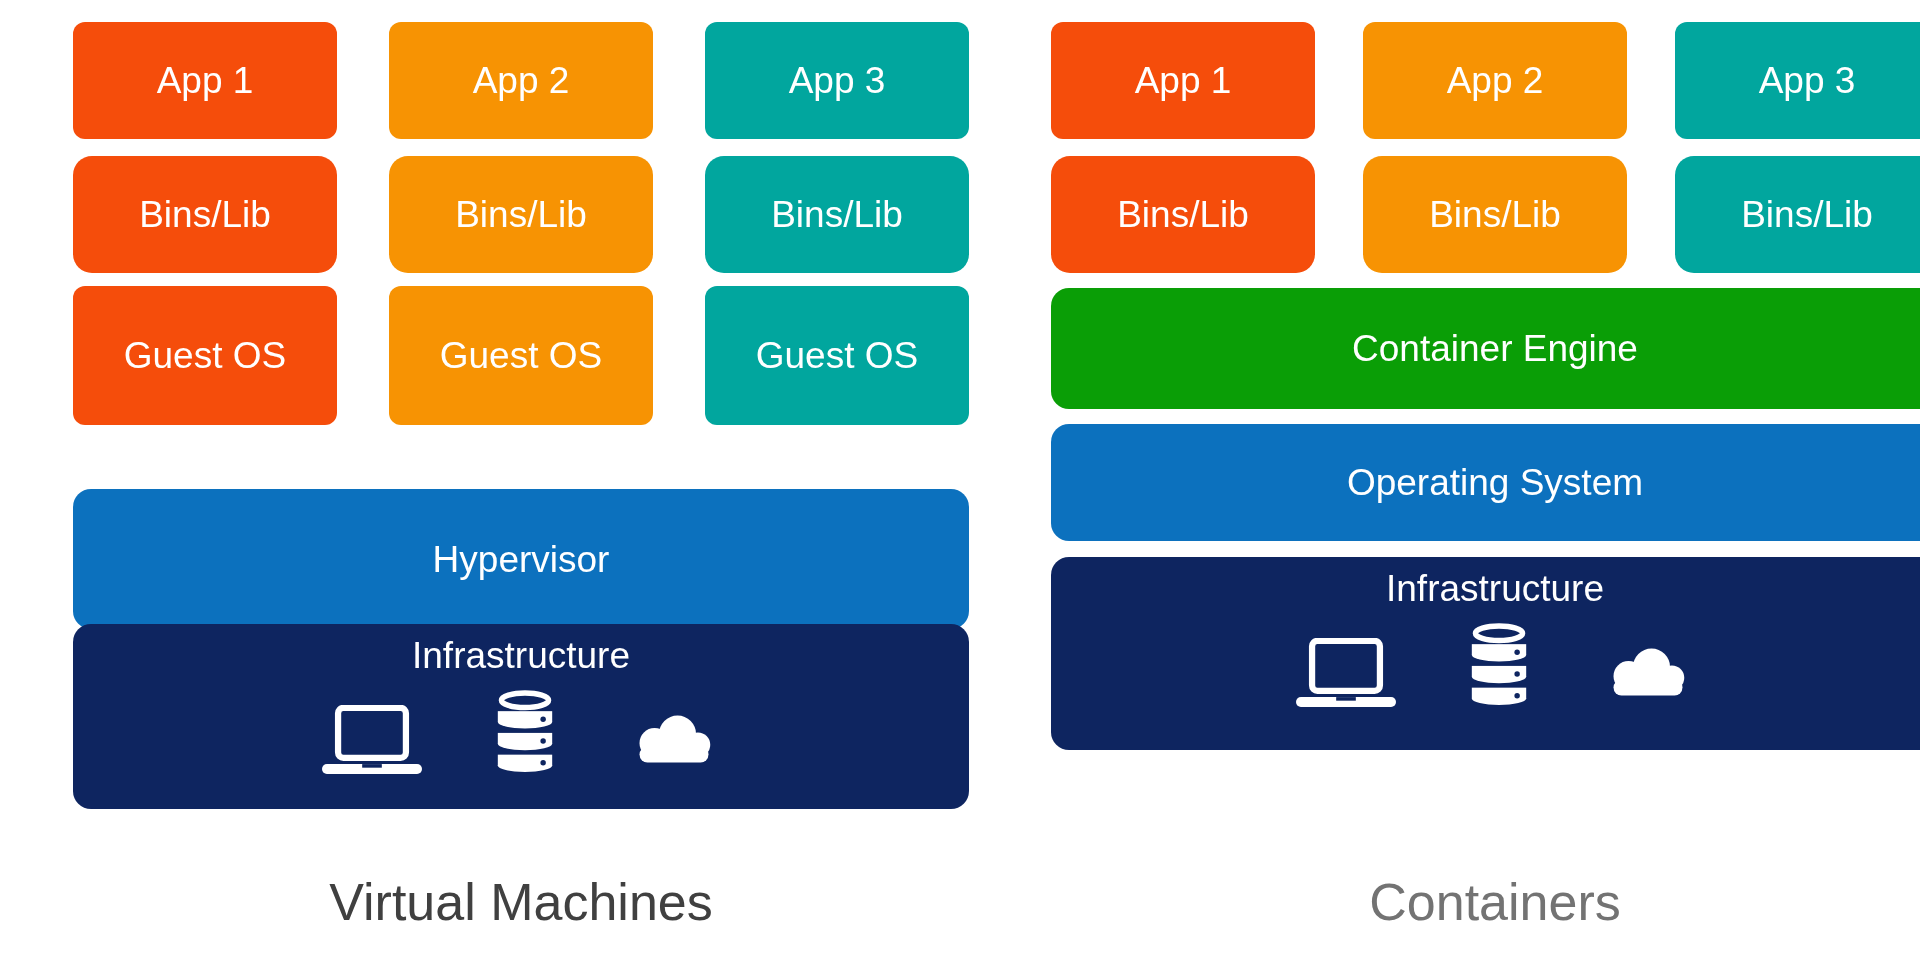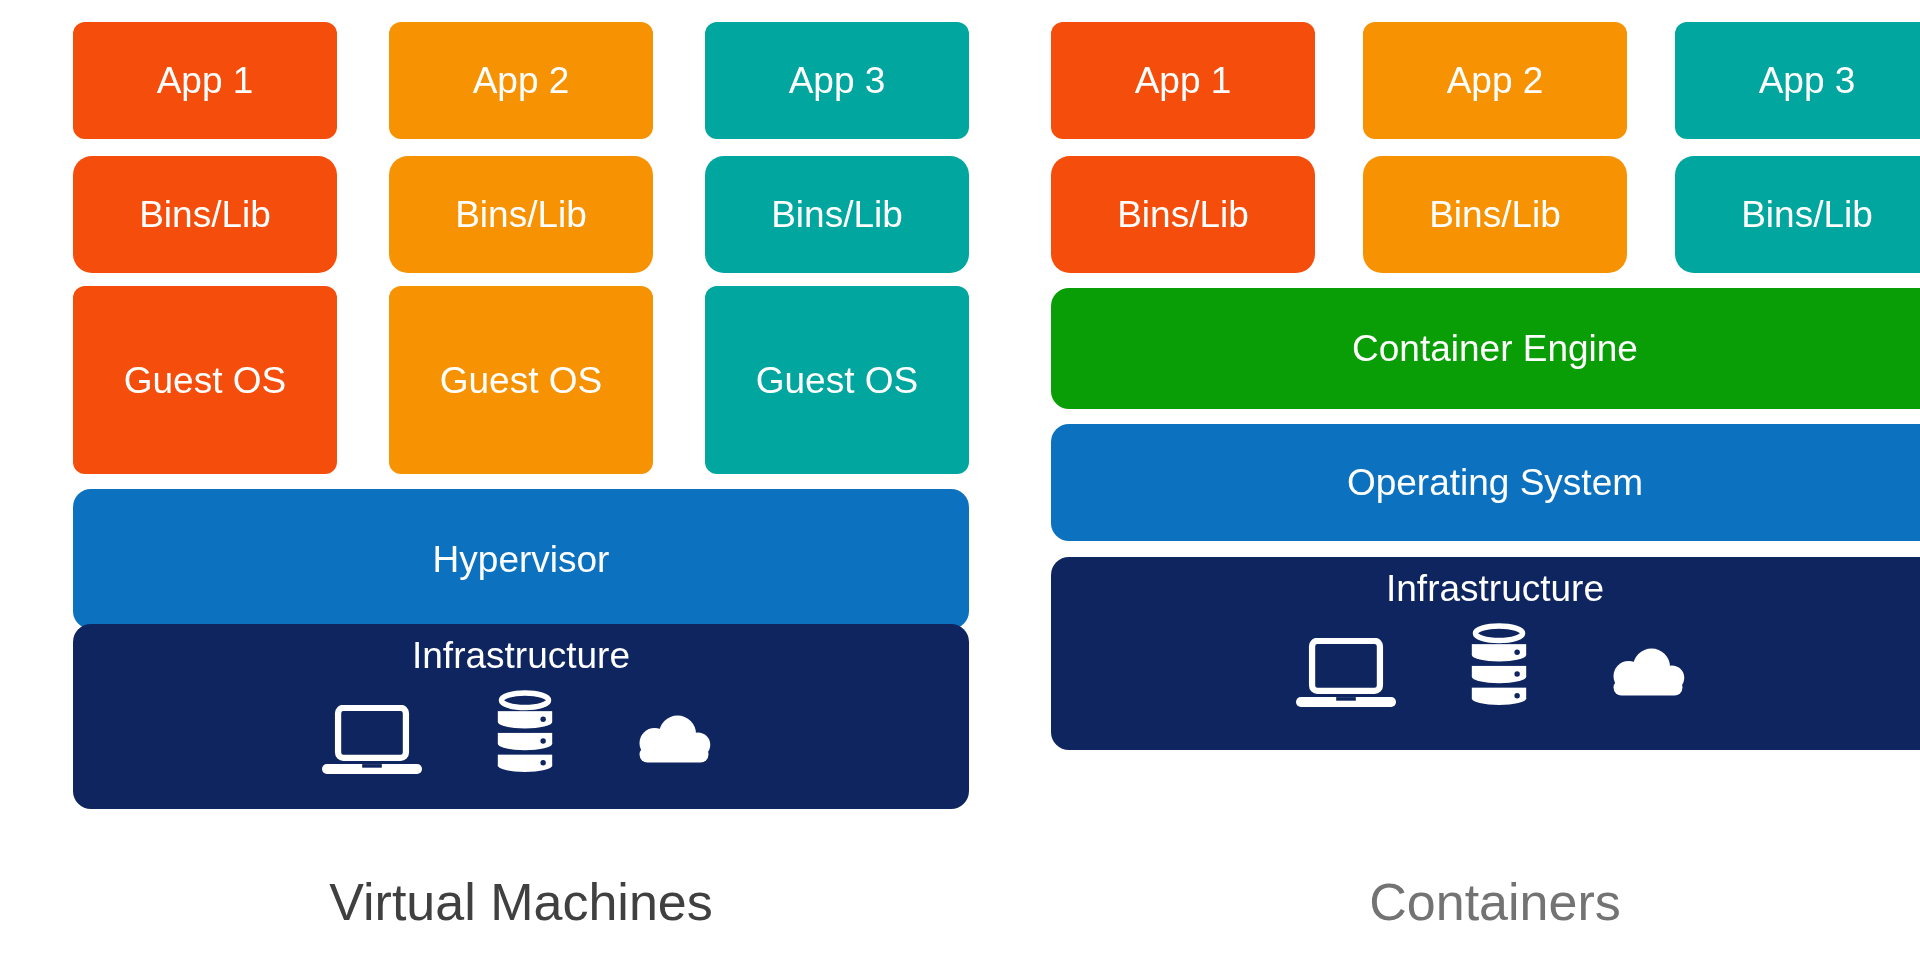--- a/index.html
+++ b/index.html
@@ -33,21 +33,21 @@
   .vm .col0 { left: 0;     width: 264px; }
   .vm .col1 { left: 316px; width: 264px; }
   .vm .col2 { left: 632px; width: 264px; }
   .ct .col0 { left: 0;     width: 264px; }
   .ct .col1 { left: 312px; width: 264px; }
   .ct .col2 { left: 624px; width: 264px; }
 
   
   .row-app   { top: 22px;  height: 117px; }
   .row-bins  { top: 156px; height: 117px; border-radius: 19px; }
-  .row-guest { top: 286px; height: 188px; }
+  .row-guest { top: 286px; height: 139px; }
 
   .vm .bar-hypervisor { top: 489px; height: 140px; }
   .vm .bar-infra      { top: 624px; height: 185px; }
 
   .ct .bar-engine { top: 288px; height: 121px; }
   .ct .bar-os     { top: 424px; height: 117px; }
   .ct .bar-infra  { top: 557px; height: 193px; }
 
   .bar-infra {
     flex-direction: column;

